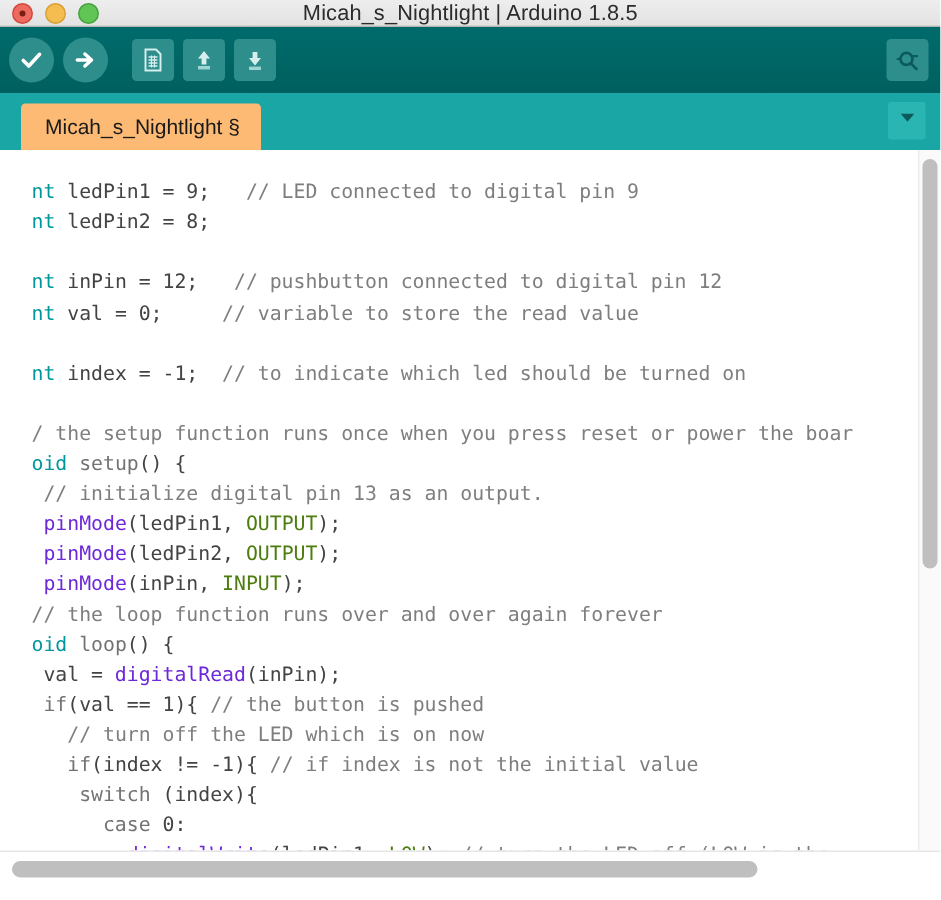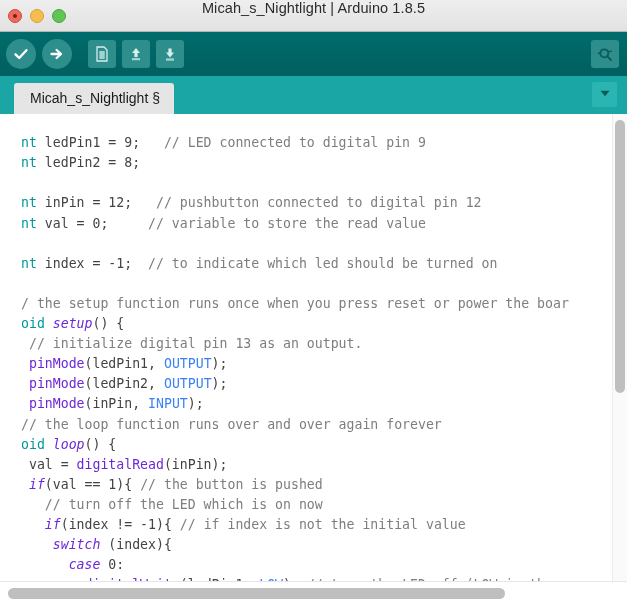--- a/index.html
+++ b/index.html
@@ -16,25 +16,25 @@
     position: relative;
     width: 627px; height: 600px;
     background: #ffffff;
     overflow: hidden;
     box-sizing: border-box;
   }
 
   
   .titlebar {
     position: relative;
-    height: 32px;
+    height: 18px;
     background: linear-gradient(#eeeeee, #e2e2e2);
     border-bottom: 1px solid #b4b4b4;
     display: flex;
-    align-items: flex-start;
+    align-items: flex-end;
     box-sizing: border-box;
   }
   .traffic {
     position: absolute;
     left: 8px; top: 50%;
     transform: translateY(-50%);
     display: flex;
     gap: 8px;
     align-items: center;
   }
@@ -112,21 +112,21 @@
   .tabstrip {
     position: relative;
     height: 38px;
     background: #1ba6a6;
     display: flex;
     align-items: flex-end;
     padding-left: 14px;
     box-sizing: border-box;
   }
   .tab {
-    background: #e5e5e5;
+    background: #fdba74;
     color: #1a1a1a;
     height: 31px;
     line-height: 31px;
     padding: 0 14px 0 16px;
     font-size: 14px;
     border-radius: 3px 3px 0 0;
     white-space: nowrap;
     user-select: none;
   }
   .tab-menu-btn {
@@ -159,22 +159,22 @@
     color: #434343;
     white-space: pre;
     user-select: none;
     margin-left: 19px;
   }
   .code .ln { display: block; height: 20.1px; padding-left: 2px; }
 
   
   .t-type   { color: #00979c; }   
   .t-fn     { color: #6d28d9; }   
-  .t-const  { color: #3b82f6; }   
-  .t-kw     { color: #6d28d9; font-style: italic; }   
+  .t-const  { color: #4d7c0f; }   
+  .t-kw     { color: #737373; }   
   .t-cmt    { color: #7e7e7e; }
   .t-plain  { color: #434343; }
 
   
   .vscroll {
     position: absolute;
     right: 0; top: 0;
     width: 15px; height: 100%;
     background: #fafafa;
     border-left: 1px solid #ececec;

